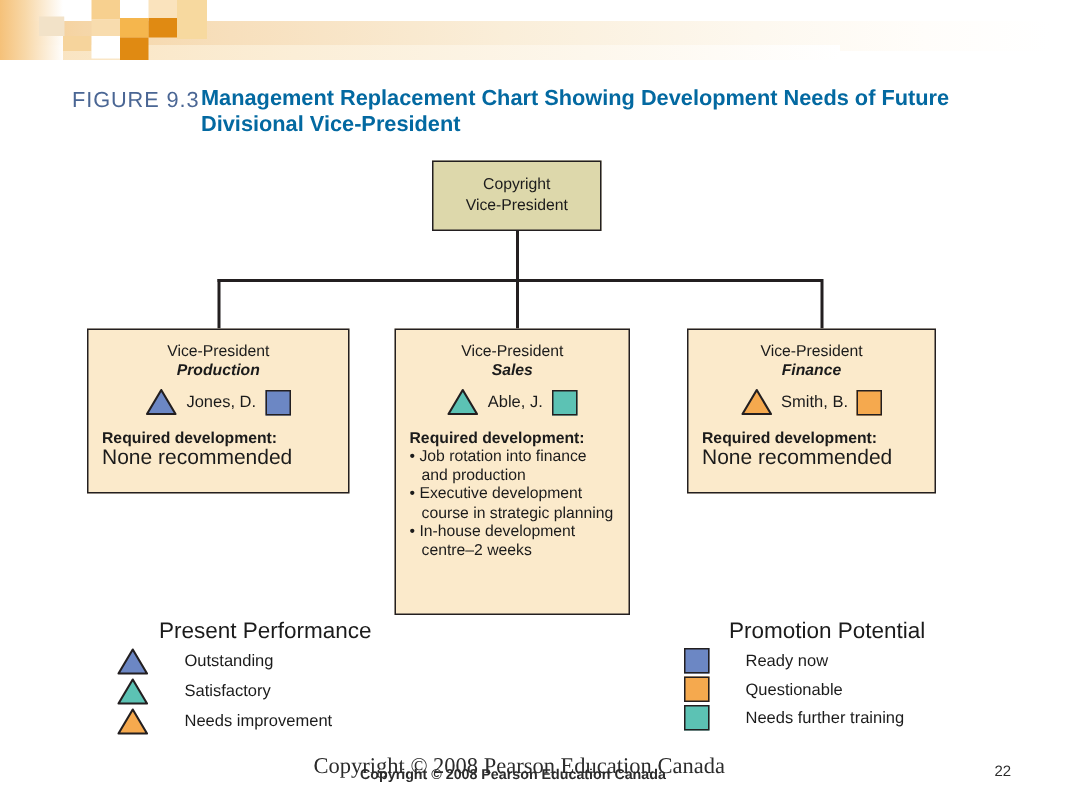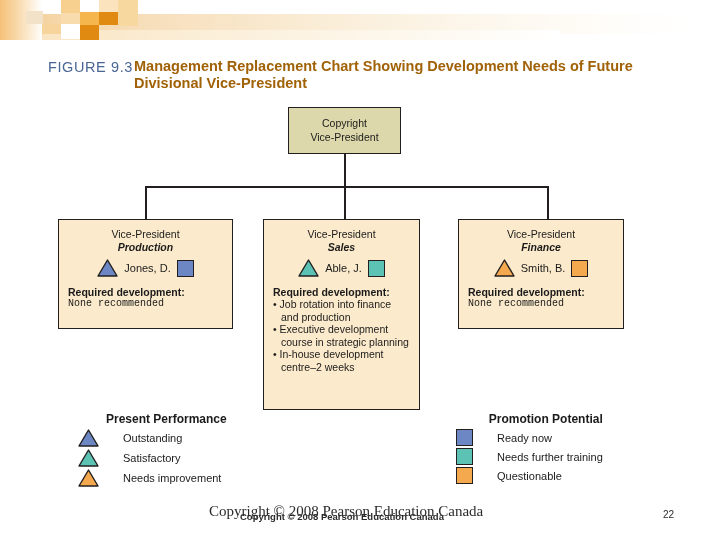--- a/index.html
+++ b/index.html
@@ -44,21 +44,21 @@
   #figure-heading{position:absolute;left:48px;top:58px;width:640px;}
   .fig-label{
     display:inline-block;vertical-align:top;
     font-family:"Liberation Sans", sans-serif;
     font-weight:normal;font-size:14.5px;letter-spacing:0.6px;
     color:#4a6694;width:86px;padding-top:1px;
   }
   .fig-title{
     display:inline-block;vertical-align:top;width:520px;
     font-family:"Liberation Sans", sans-serif;
-    font-weight:bold;font-size:14.5px;line-height:17px;color:#a16207;
+    font-weight:bold;font-size:14.5px;line-height:17px;color:#0369a1;
   }
 
   
   .node{
     position:absolute;border:1.6px solid #231f20;
     box-sizing:border-box;
     font-family:"Liberation Sans", sans-serif;
   }
   #node-root{
     left:288px;top:107px;width:113px;height:47px;
@@ -88,42 +88,42 @@
     gap:6px;margin-top:5px;
   }
   .person-name{font-size:11px;color:#1b1b1b;white-space:nowrap;}
   .tri-wrap{position:relative;width:21px;height:18px;}
   .tri-wrap svg{display:block;}
   .sqs{width:17px;height:17px;border:1.4px solid #231f20;box-sizing:border-box;}
 
   .req-head{
     font-size:10.5px;font-weight:bold;color:#1b1b1b;margin-top:9px;
   }
-  .req-line{font-size:10px;line-height:12.6px;color:#1b1b1b;font-family:Liberation Mono, monospace;}
+  .req-line{font-size:14px;line-height:12.6px;color:#1b1b1b;}
   .bullets{margin:0;padding:0;list-style:none;}
   .bullets li{
     font-size:10.5px;line-height:12.6px;color:#1b1b1b;
     padding-left:8px;text-indent:-8px;
   }
   .bullets li:before{content:"• ";}
 
   
   .line{position:absolute;background:#231f20;}
   #conn-v-root{left:344px;top:154px;width:1.6px;height:33px;}
   #conn-h{left:145px;top:186px;width:403px;height:1.6px;}
   #conn-v-1{left:145px;top:186px;width:1.6px;height:33px;}
   #conn-v-2{left:344px;top:186px;width:1.6px;height:33px;}
   #conn-v-3{left:547px;top:186px;width:1.6px;height:33px;}
 
   
   .legend{position:absolute;}
   #legend-perf{left:78px;top:412px;}
   #legend-promo{left:456px;top:412px;text-align:right;}
   .legend-title{
-    font-size:12px;font-weight:bold;color:#1b1b1b;margin-bottom:3px;
+    font-size:15px;font-weight:normal;color:#1b1b1b;margin-bottom:3px;
   }
   #legend-perf .legend-title{padding-left:28px;}
   #legend-promo .legend-title{padding-left:30px;}
   .legend-row{display:flex;align-items:center;gap:24px;margin-bottom:2px;}
   .legend-label{font-size:11px;color:#1b1b1b;white-space:nowrap;}
 
   
   #footer-copyright-serif{
     position:absolute;left:209px;top:503px;
     font-family:"Liberation Serif", serif;
@@ -257,24 +257,24 @@
   </div>
 </div>
 
 <div class="legend" id="legend-promo">
   <div class="legend-title">Promotion Potential</div>
   <div class="legend-row">
     <span class="sqs" style="background:#6c87c4"></span>
     <span class="legend-label">Ready now</span>
   </div>
   <div class="legend-row">
+    <span class="sqs" style="background:#f5a94e"></span>
+    <span class="legend-label">Questionable</span>
+  </div>
+  <div class="legend-row">
     <span class="sqs" style="background:#5cc2b4"></span>
     <span class="legend-label">Needs further training</span>
-  </div>
-  <div class="legend-row">
-    <span class="sqs" style="background:#f5a94e"></span>
-    <span class="legend-label">Questionable</span>
   </div>
 </div>
 
 <div id="footer-copyright-serif">Copyright © 2008 Pearson Education Canada</div>
 <div id="footer-copyright-sans">Copyright © 2008 Pearson Education Canada</div>
 <div id="footer-pagenum">22</div>
 
 </body></html>

